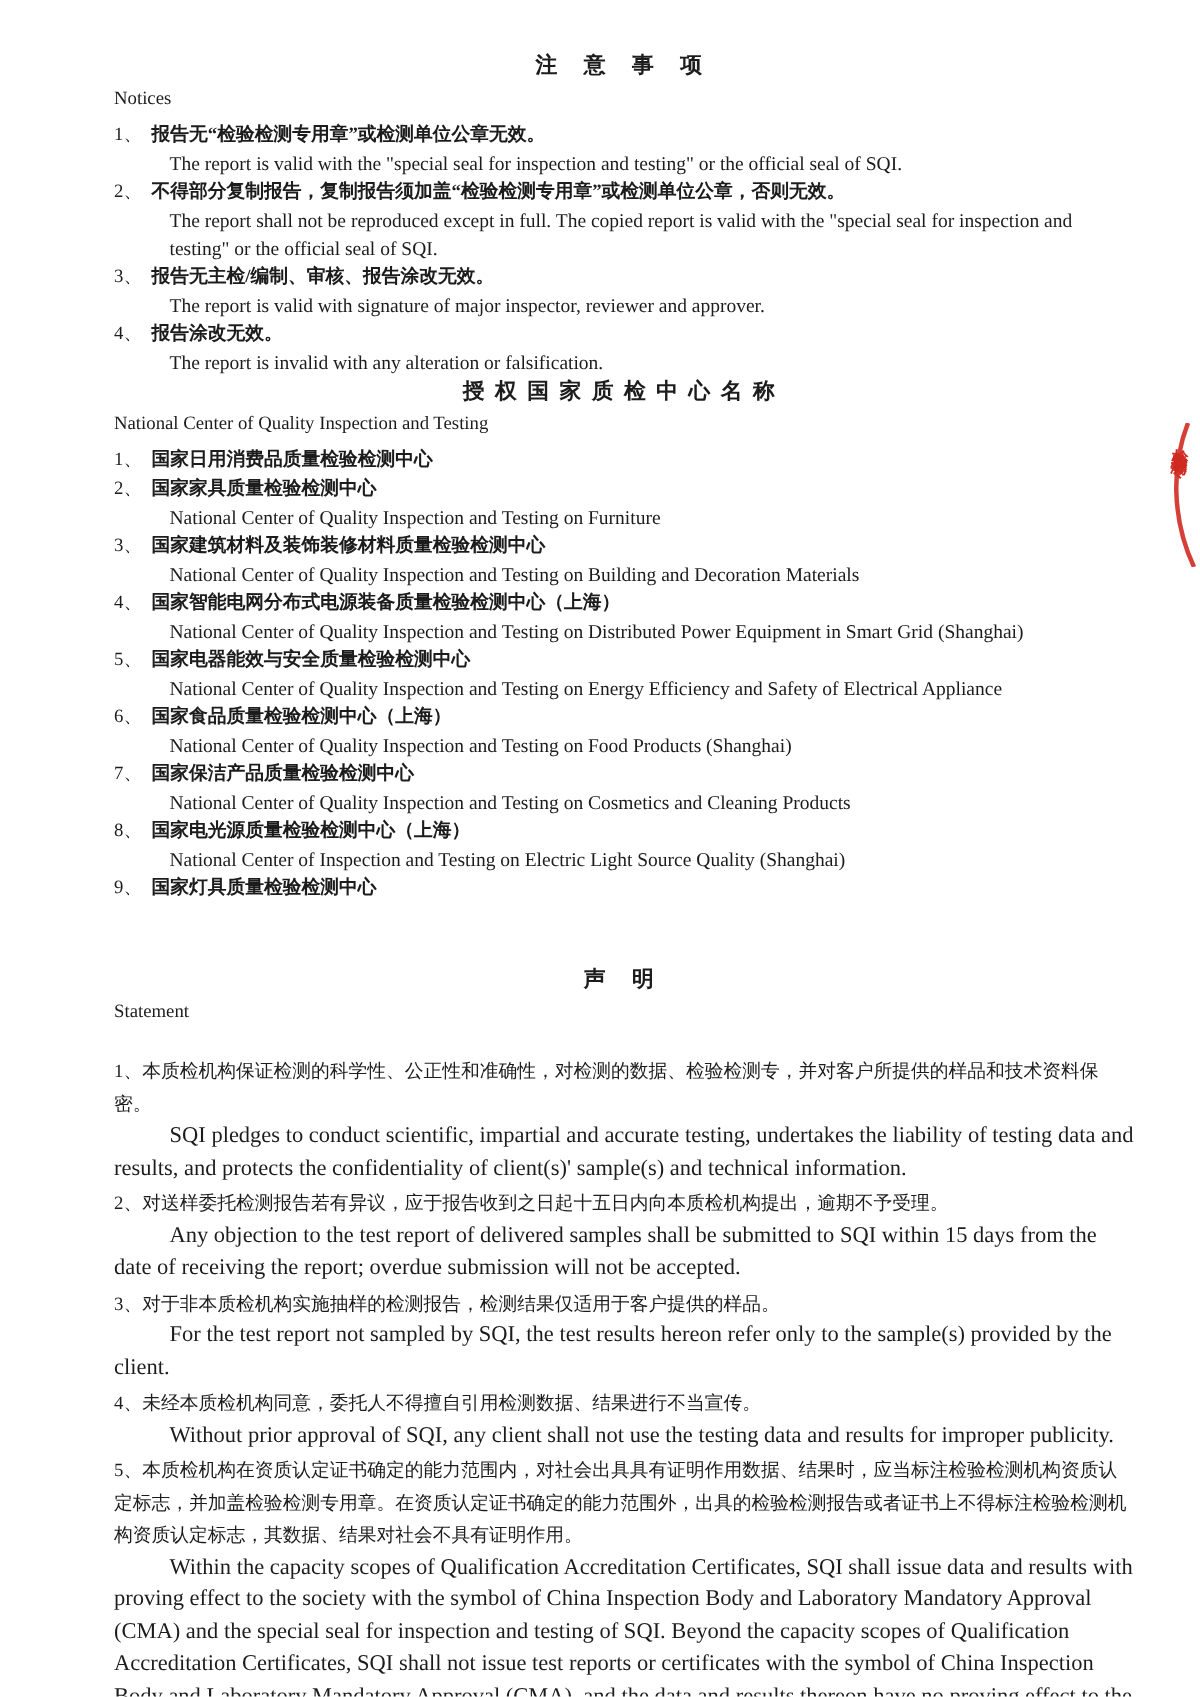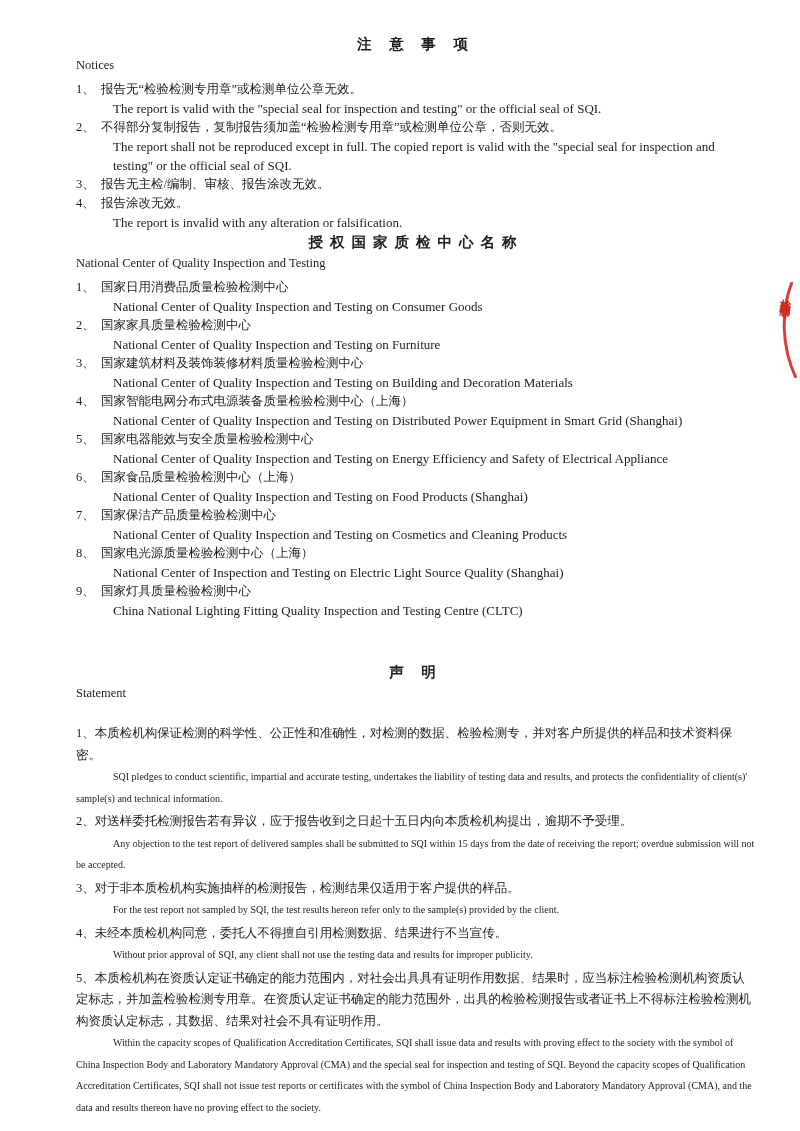--- a/index.html
+++ b/index.html
@@ -23,27 +23,27 @@
     letter-spacing: 7px;
     line-height: 21px;
   }
   .title-en {
     font-size: 12.5px;
     line-height: 20px;
     margin-bottom: 5px;
   }
   .zh-row { display: flex; font-size: 12.5px; line-height: 19px; }
   .num { flex: none; width: 25px; }
-  .zh { flex: 1; }
+  .zh { flex: 1; font-weight: bold; }
   .en { margin: 0 0 0 37px; font-size: 13px; line-height: 19px; }
   .centers-section { }
   .statement-section { margin-top: 42px; }
   .statement-section .title-en { margin-bottom: 20px; }
   .st-zh { margin: 0; font-size: 12.5px; line-height: 21.5px; }
-  .st-en { margin: 0 0 2px 0; font-size: 10px; line-height: 21.5px; text-indent: 37px; }
+  .st-en { margin: 0 0 2px 0; font-size: 15px; line-height: 21.5px; text-indent: 37px; }
   .stamp {
     position: absolute;
     top: 282px; right: 0;
     width: 24px; height: 96px;
     overflow: hidden;
     color: #cf2b22;
   }
   .stamp-arc { position: absolute; top: 0; right: -6px; }
   .stamp-text {
     position: absolute; top: 8px; right: 6px;
@@ -75,40 +75,40 @@
           <span class="num">2、</span>
           <span class="zh">不得部分复制报告，复制报告须加盖“检验检测专用章”或检测单位公章，否则无效。</span>
         </div>
       <p class="en">The report shall not be reproduced except in full. The copied report is valid with the "special seal for inspection and testing" or the official seal of SQI.</p>
     </div>
     <div>
       <div class="zh-row">
           <span class="num">3、</span>
           <span class="zh">报告无主检/编制、审核、报告涂改无效。</span>
         </div>
+      <p class="en">The report is valid with signature of major inspector, reviewer and approver.</p>
     </div>
     <div>
       <div class="zh-row">
           <span class="num">4、</span>
           <span class="zh">报告涂改无效。</span>
         </div>
       <p class="en">The report is invalid with any alteration or falsification.</p>
     </div>
   </section>
 
   <section class="centers-section">
     <div class="title-zh">授权国家质检中心名称</div>
     <div class="title-en">National Center of Quality Inspection and Testing</div>
 
     <div>
       <div class="zh-row">
           <span class="num">1、</span>
           <span class="zh">国家日用消费品质量检验检测中心</span>
         </div>
-      <p class="en">National Center of Quality Inspection and Testing on Consumer Goods</p>
     </div>
     <div>
       <div class="zh-row">
           <span class="num">2、</span>
           <span class="zh">国家家具质量检验检测中心</span>
         </div>
       <p class="en">National Center of Quality Inspection and Testing on Furniture</p>
     </div>
     <div>
       <div class="zh-row">
@@ -150,21 +150,20 @@
           <span class="num">8、</span>
           <span class="zh">国家电光源质量检验检测中心（上海）</span>
         </div>
       <p class="en">National Center of Inspection and Testing on Electric Light Source Quality (Shanghai)</p>
     </div>
     <div>
       <div class="zh-row">
           <span class="num">9、</span>
           <span class="zh">国家灯具质量检验检测中心</span>
         </div>
-      <p class="en">China National Lighting Fitting Quality Inspection and Testing Centre (CLTC)</p>
     </div>
   </section>
 
   <section class="statement-section">
     <div class="title-zh">声 明</div>
     <div class="title-en">Statement</div>
 
     <div>
       <p class="st-zh"><span>1、</span><span>本质检机构保证检测的科学性、公正性和准确性，对检测的数据、检验检测专，并对客户所提供的样品和技术资料保密。</span></p>
       <p class="st-en">SQI pledges to conduct scientific, impartial and accurate testing, undertakes the liability of testing data and results, and protects the confidentiality of client(s)' sample(s) and technical information.</p>

